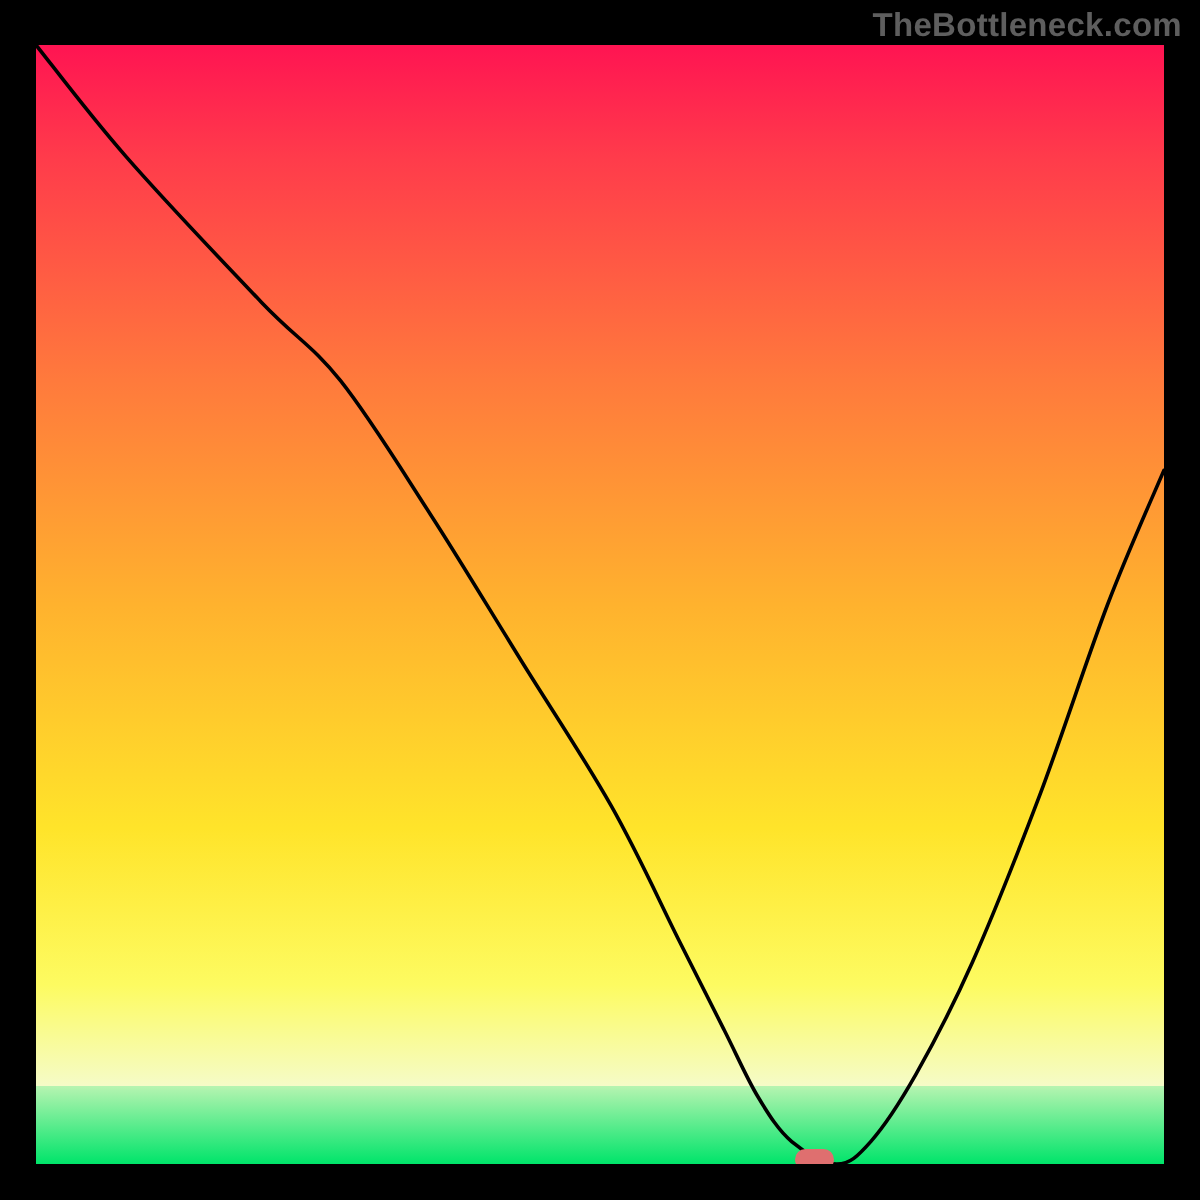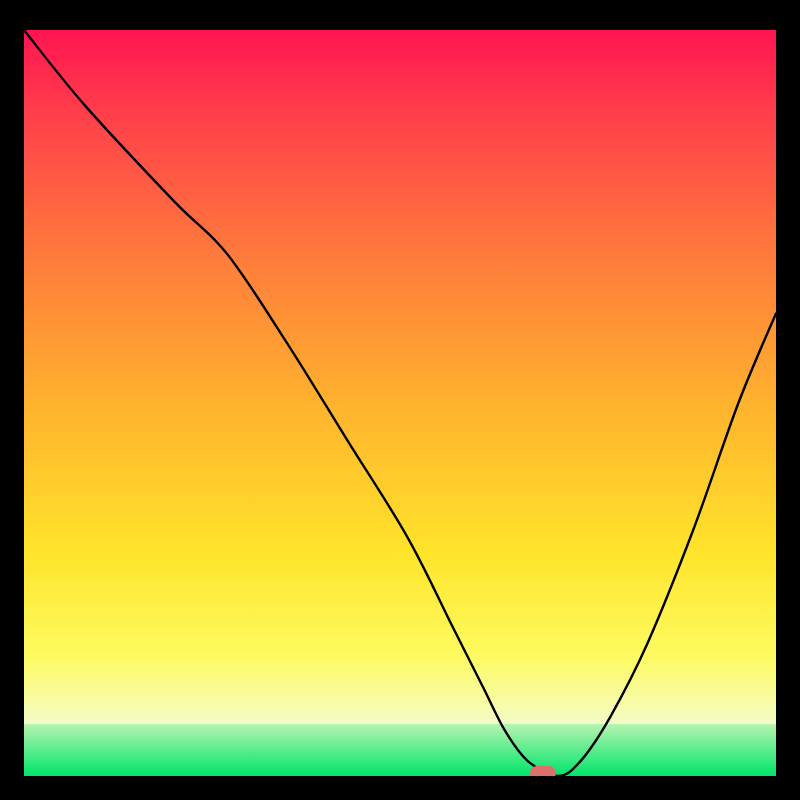--- a/index.html
+++ b/index.html
@@ -49,20 +49,21 @@
     background: #df6f6f;
     z-index: 25;
     transform: translate(-50%, -50%);
   }
 </style>
 </head>
 <body>
 
 <div class="frame">
 
+  <div class="watermark">TheBottleneck.com</div>
 
   <div class="plot-area">
     <svg id="plot-svg" viewBox="0 0 752 746" preserveAspectRatio="none">
       <defs>
         <linearGradient id="bg-grad" x1="0" y1="0" x2="0" y2="1">
             <stop offset="0.00%" stop-color="#ff1452"></stop>
             <stop offset="10.00%" stop-color="#ff3b4b"></stop>
             <stop offset="10.00%" stop-color="#ff3b4b"></stop>
             <stop offset="30.00%" stop-color="#ff7a3c"></stop>
             <stop offset="30.00%" stop-color="#ff7a3c"></stop>

